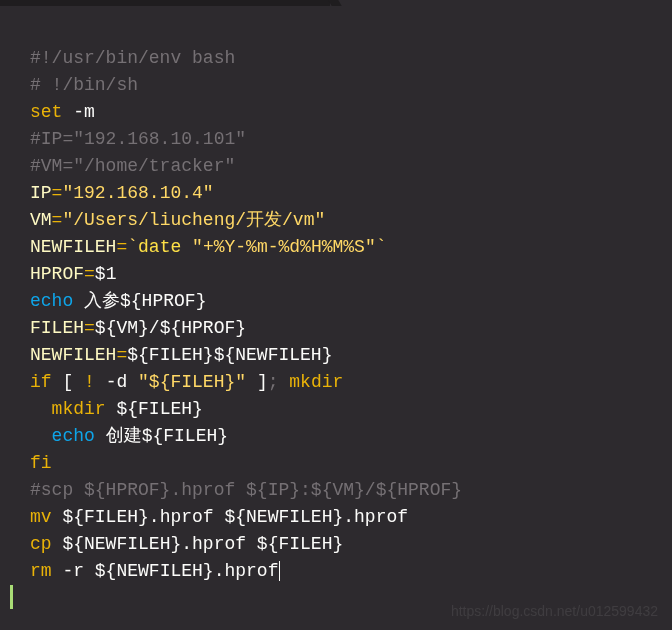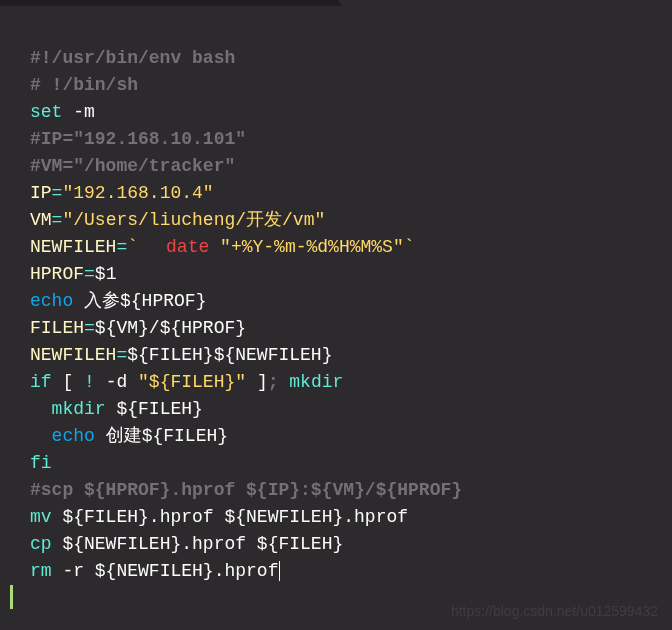--- a/index.html
+++ b/index.html
@@ -17,27 +17,27 @@
     padding: 18px 10px 10px 30px;
     white-space: pre;
   }
   .gutter {
     position: absolute;
     left: 0;
     top: 0;
     width: 28px;
     height: 100%;
   }
-  .c  { color: #757074; font-weight: bold; }            
-  .kw { color: #5eead4; }            
+  .c  { color: #757074; }            
+  .kw { color: #eab308; }            
   .op { color: #fcfcfa; }            
   .str{ color: #ffd866; }            
   .var{ color: #fef9c3; }           
   .cmd3{ color: #0ea5e9; }           
-  .fn { color: #ef4444; margin-left: 28px; }            
+  .fn { color: #fde047; }            
   .cursor {
     display: inline-block;
     width: 1px;
     height: 20px;
     background: #fcfcfa;
     vertical-align: middle;
     margin-left: 1px;
   }
   .watermark {
     position: absolute;

